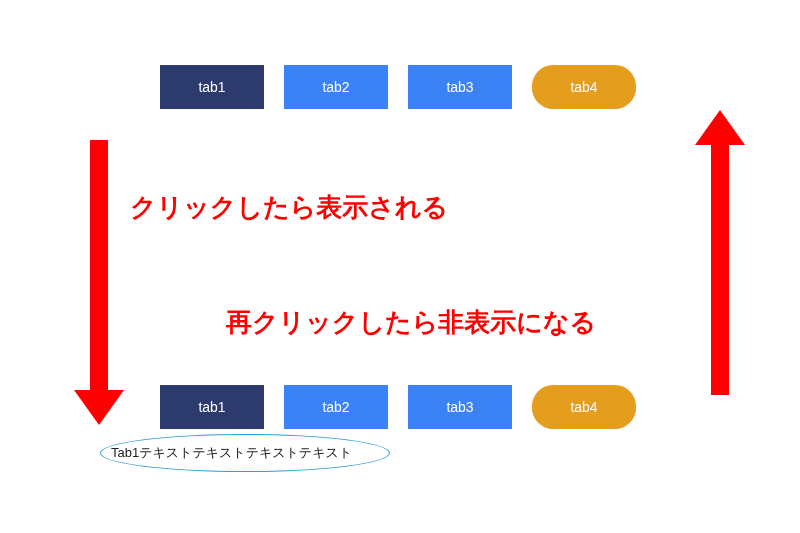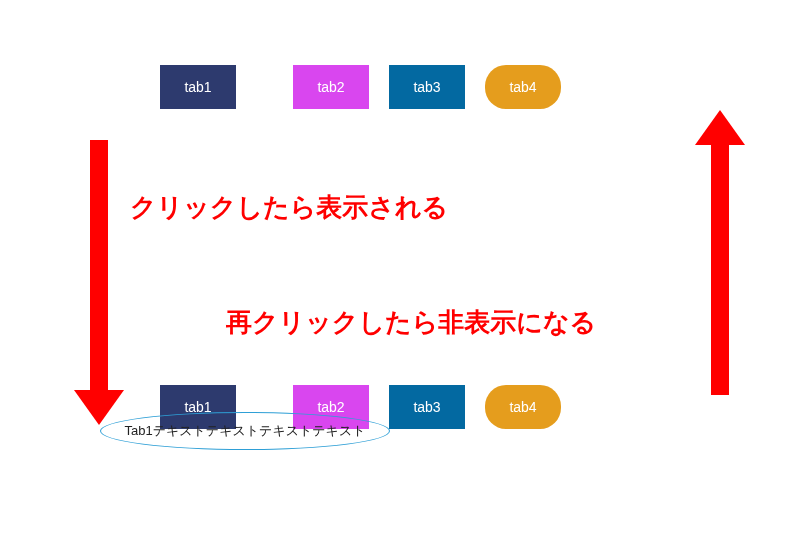--- a/index.html
+++ b/index.html
@@ -11,33 +11,33 @@
     font-family: "Hiragino Sans", "Meiryo", sans-serif;
     position: relative;
     overflow: hidden;
   }
   .tab-row {
     display: flex;
     gap: 20px;
     position: absolute;
   }
   .tab {
-    width: 76px;
+    width: 104px;
     height: 44px;
     display: flex;
     align-items: center;
     justify-content: center;
     color: #ffffff;
     font-size: 14px;
     font-weight: 400;
     box-sizing: border-box;
   }
   .tab-1 { background: #2d3a6e; }
-  .tab-2 { background: #d946ef; margin-left: 37px; }
-  .tab-3 { background: #0369a1; }
+  .tab-2 { background: #3b82f6; }
+  .tab-3 { background: #3b82f6; }
   .tab-4 { background: #e59d1d; border-radius: 21px; }
 
   .annot {
     position: absolute;
     color: #ff0000;
     font-size: 26px;
     font-weight: 700;
     white-space: nowrap;
   }
 
@@ -75,28 +75,28 @@
   }
   .arrow-up .shaft {
     width: 18px;
     height: 250px;
     background: #ff0000;
   }
 
   .bubble {
     position: absolute;
     left: 100px;
-    top: 412px;
+    top: 434px;
     width: 290px;
     height: 38px;
     border: 1.5px solid #2e9fd6;
     border-radius: 50%;
     display: flex;
     align-items: center;
-    justify-content: center;
+    justify-content: flex-start;
     font-size: 13px;
     color: #222;
     box-sizing: border-box;
     padding: 0 10px;
     text-align: center;
   }
 </style>
 </head>
 <body>
 

